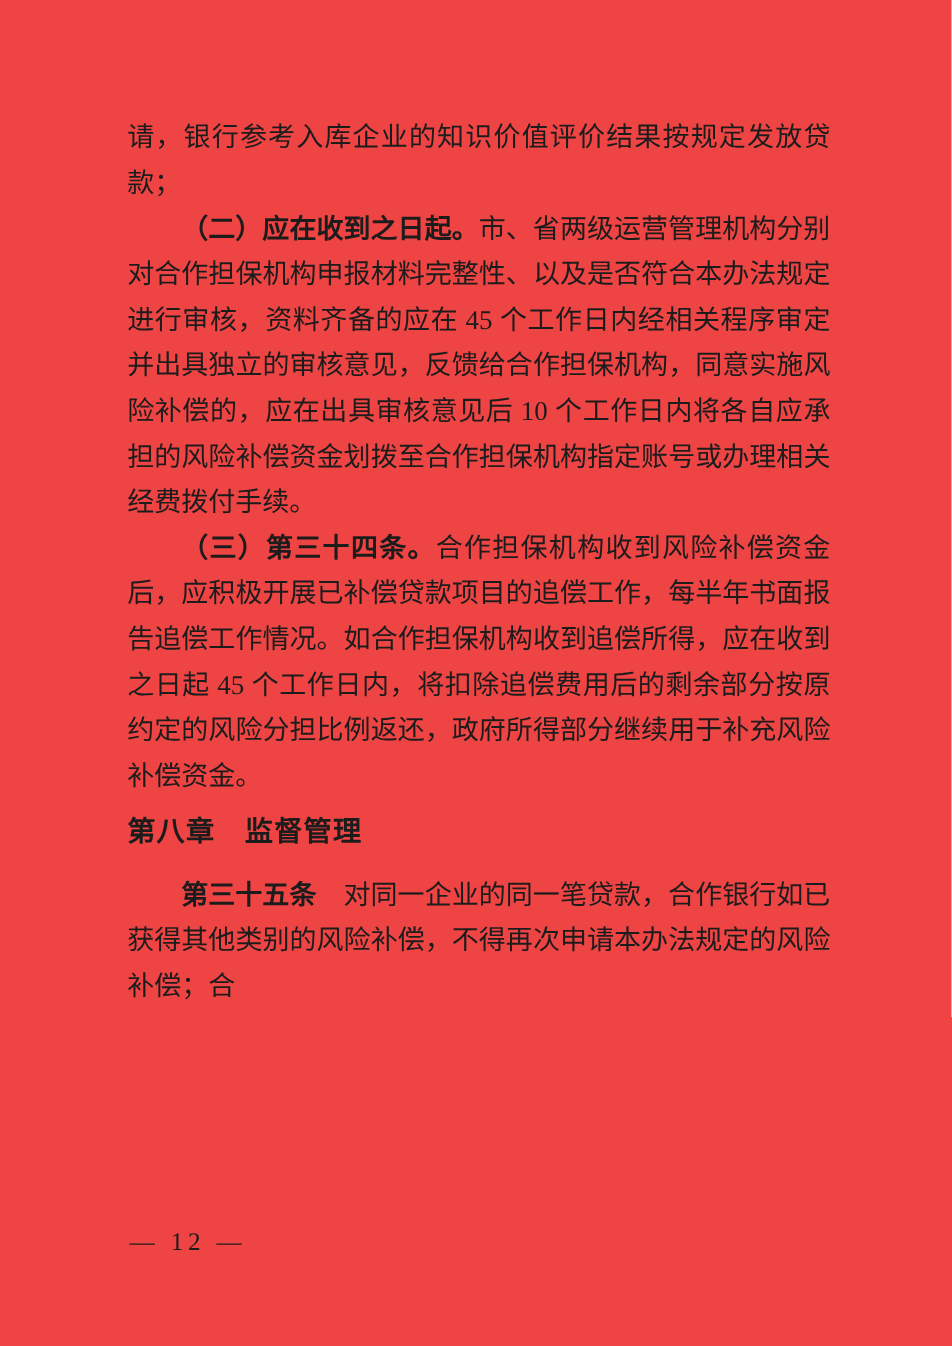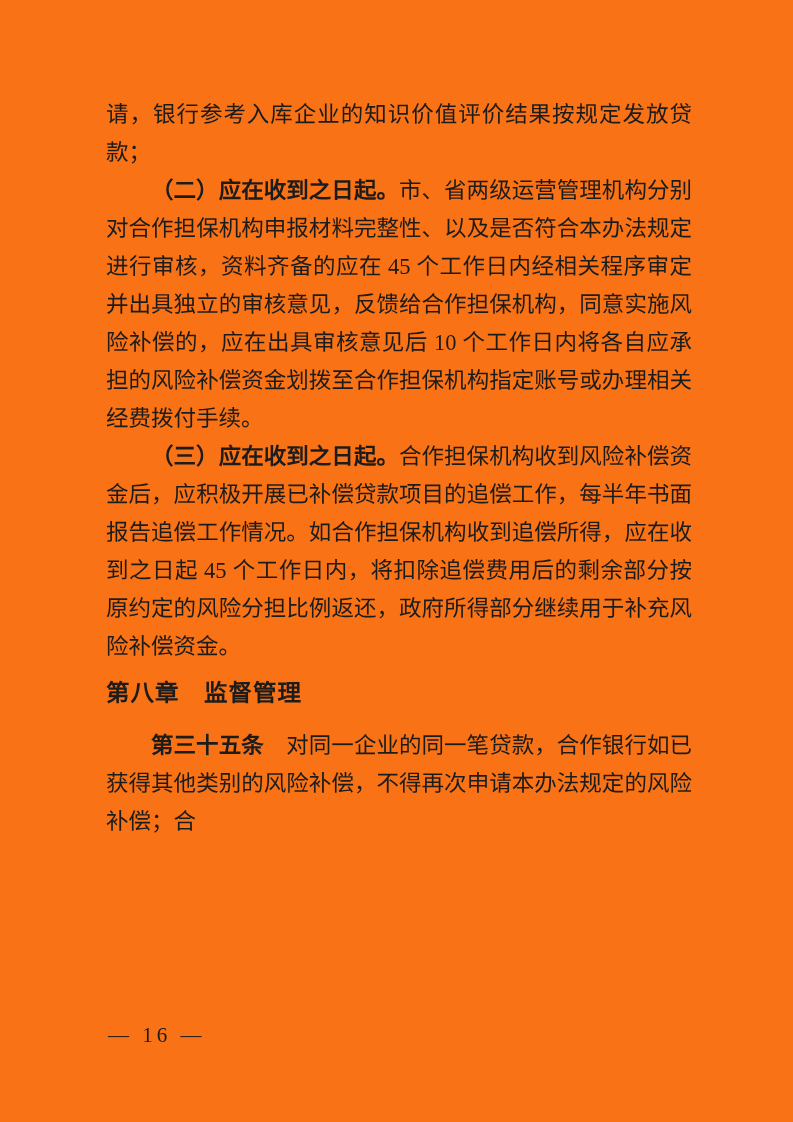--- a/index.html
+++ b/index.html
@@ -4,21 +4,21 @@
 <style>
   html, body {
     margin: 0;
     padding: 0;
     background: #ffffff;
   }
   .page {
     position: relative;
     width: 793px;
     height: 1122px;
-    background: #f97316;
+    background: #ef4444;
     overflow: hidden;
     box-sizing: border-box;
     color: #1c1c1c;
   }
   .content {
     position: absolute;
     top: 0;
     left: 106px;
     width: 586px;
     padding-top: 96px;
@@ -67,22 +67,22 @@
 <div class="page">
   <div class="content">
 
     <p class="para"><span>请，银行参考入库企业的知识价值评价结果按规定发放贷款；</span></p>
 
 
 
 
     <p class="para indent"><span class="lead">（二）应在收到之日起。</span><span>市、省两级运营管理机构分别对合作担保机构申报材料完整性、以及是否符合本办法规定进行审核，资料齐备的应在 45 个工作日内经相关程序审定并出具独立的审核意见，反馈给合作担保机构，同意实施风险补偿的，应在出具审核意见后 10 个工作日内将各自应承担的风险补偿资金划拨至合作担保机构指定账号或办理相关经费拨付手续。</span></p>
 
-    <p class="para indent"><span class="lead">（三）应在收到之日起。</span><span>合作担保机构收到风险补偿资金后，应积极开展已补偿贷款项目的追偿工作，每半年书面报告追偿工作情况。如合作担保机构收到追偿所得，应在收到之日起 45 个工作日内，将扣除追偿费用后的剩余部分按原约定的风险分担比例返还，政府所得部分继续用于补充风险补偿资金。</span></p>
+    <p class="para indent"><span class="lead">（三）第三十四条。</span><span>合作担保机构收到风险补偿资金后，应积极开展已补偿贷款项目的追偿工作，每半年书面报告追偿工作情况。如合作担保机构收到追偿所得，应在收到之日起 45 个工作日内，将扣除追偿费用后的剩余部分按原约定的风险分担比例返还，政府所得部分继续用于补充风险补偿资金。</span></p>
 
     <h2 class="chapter-heading">第八章　监督管理</h2>
 
     <p class="para indent"><span class="lead">第三十五条</span><span>　对同一企业的同一笔贷款，合作银行如已获得其他类别的风险补偿，不得再次申请本办法规定的风险补偿；合</span></p>
 
   </div>
 
-  <div class="footer">— 16 —</div>
+  <div class="footer">— 12 —</div>
 </div>
 
 </body></html>

